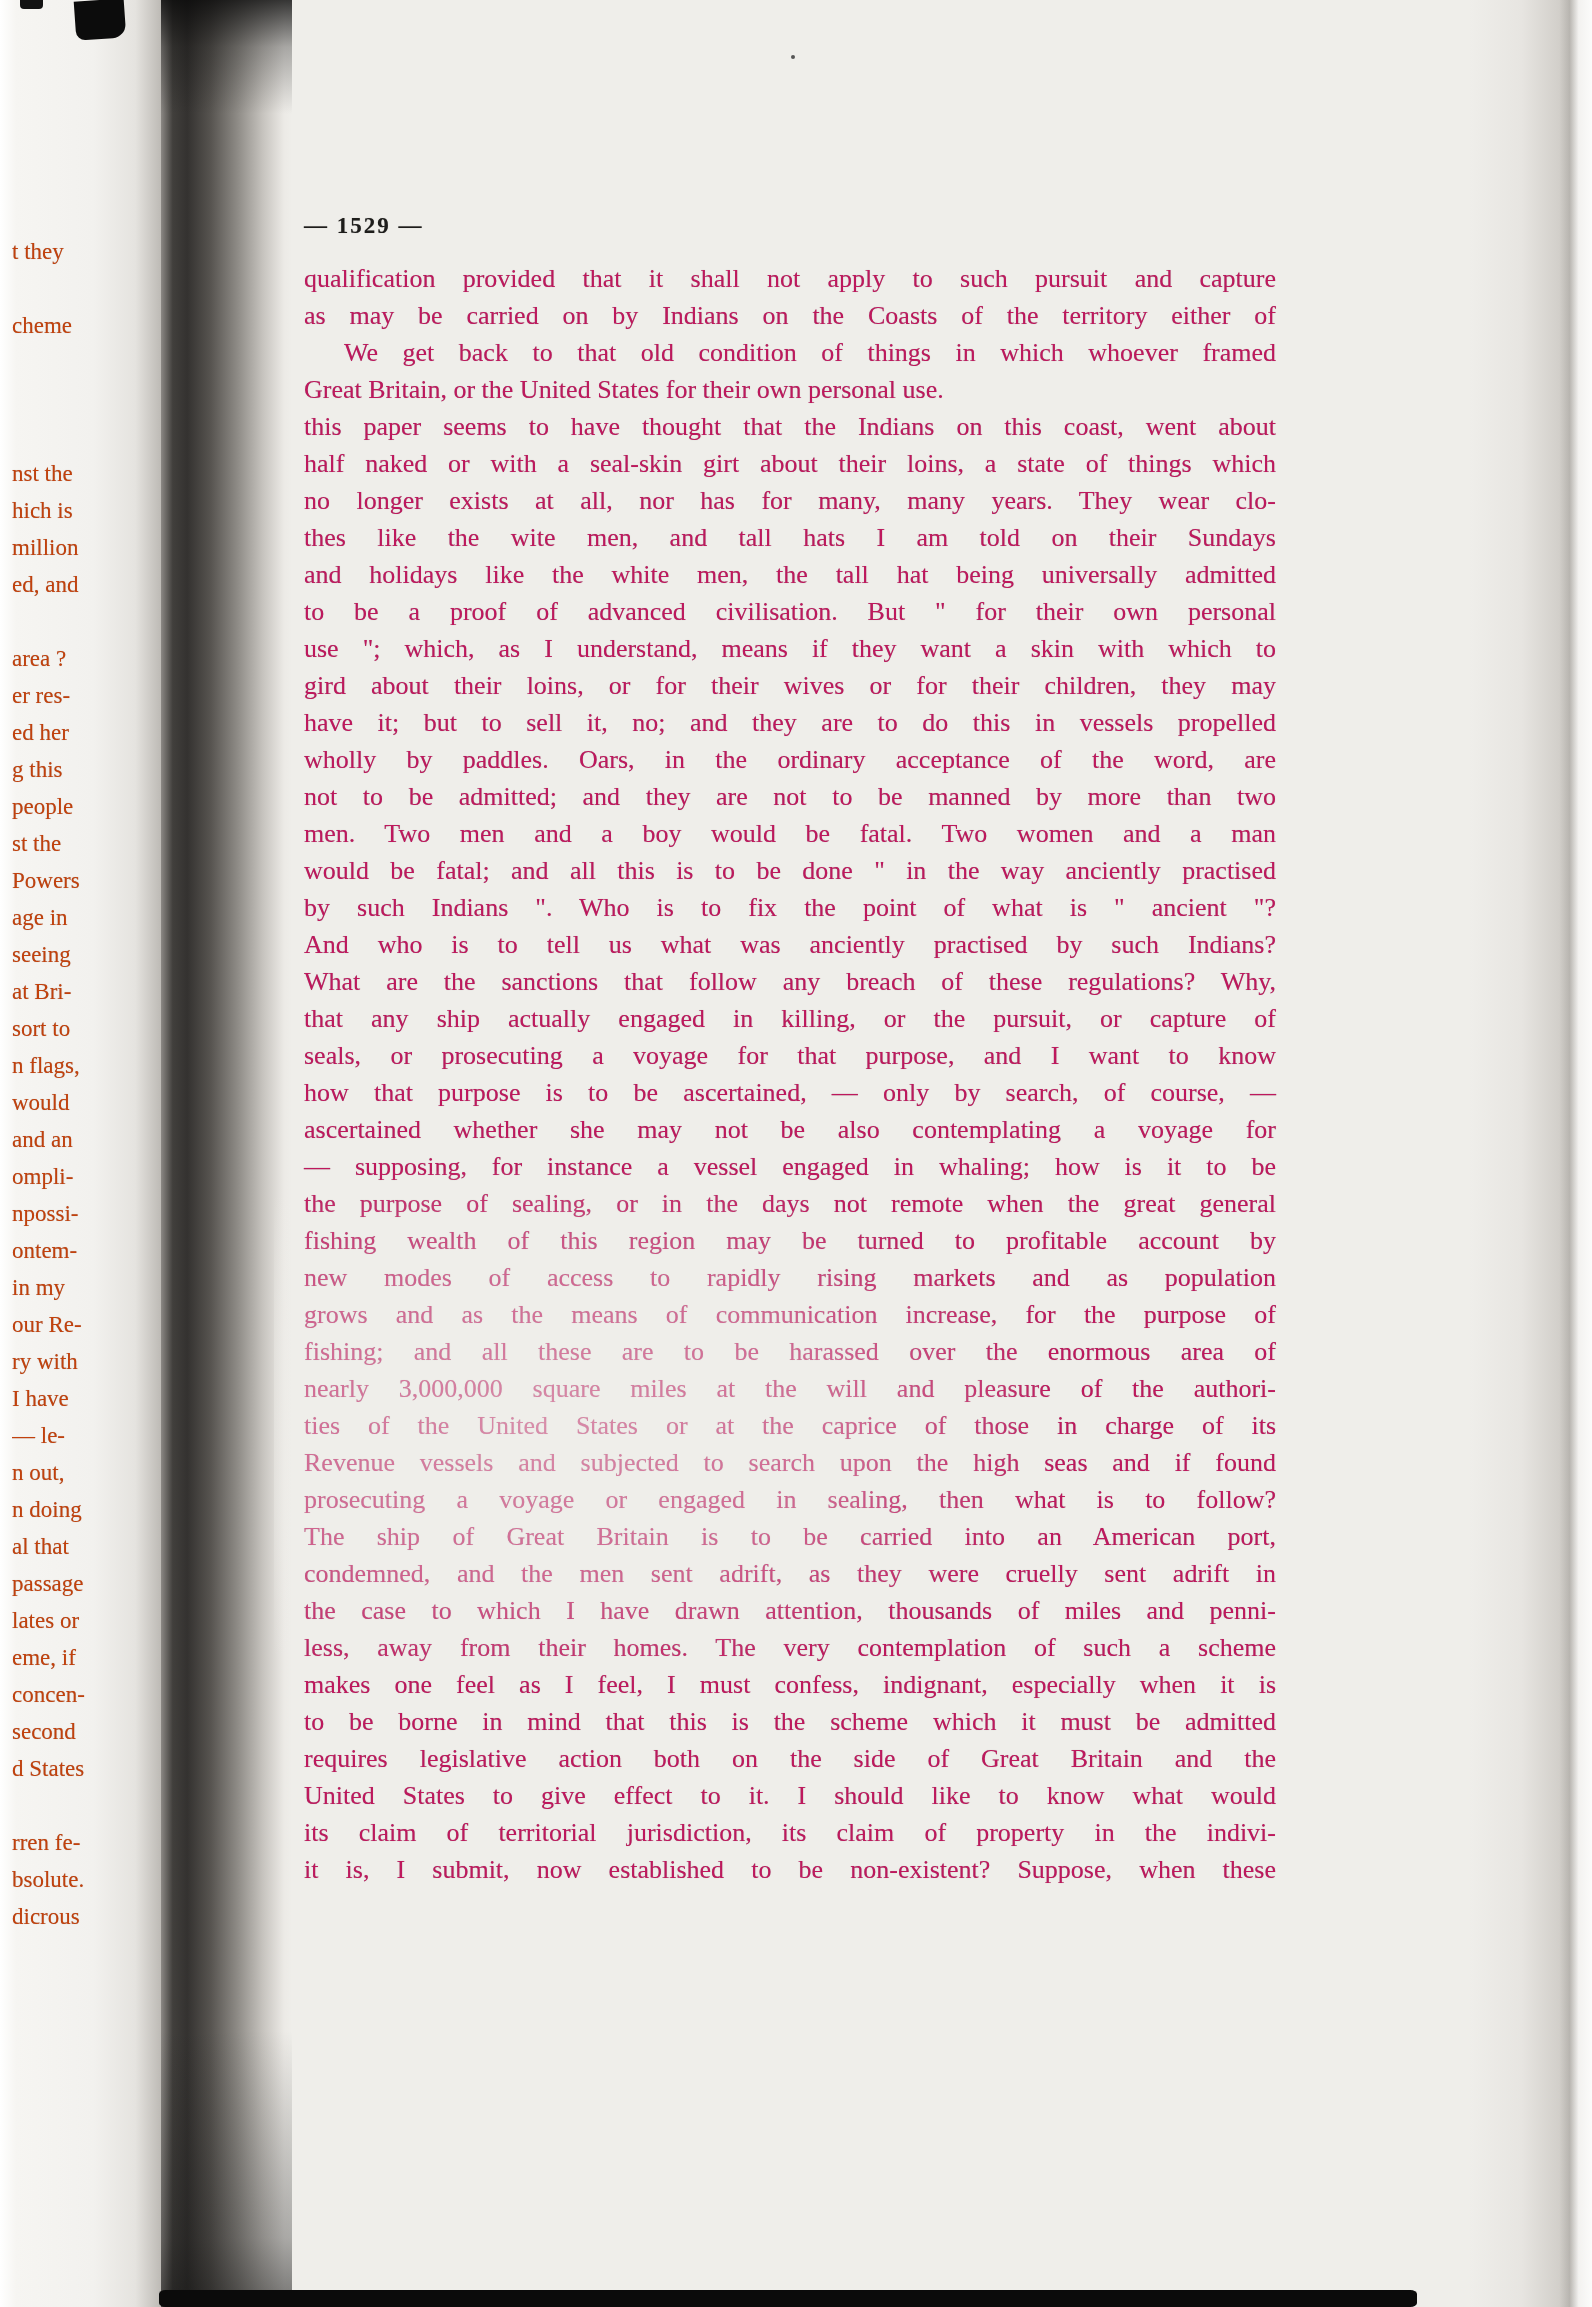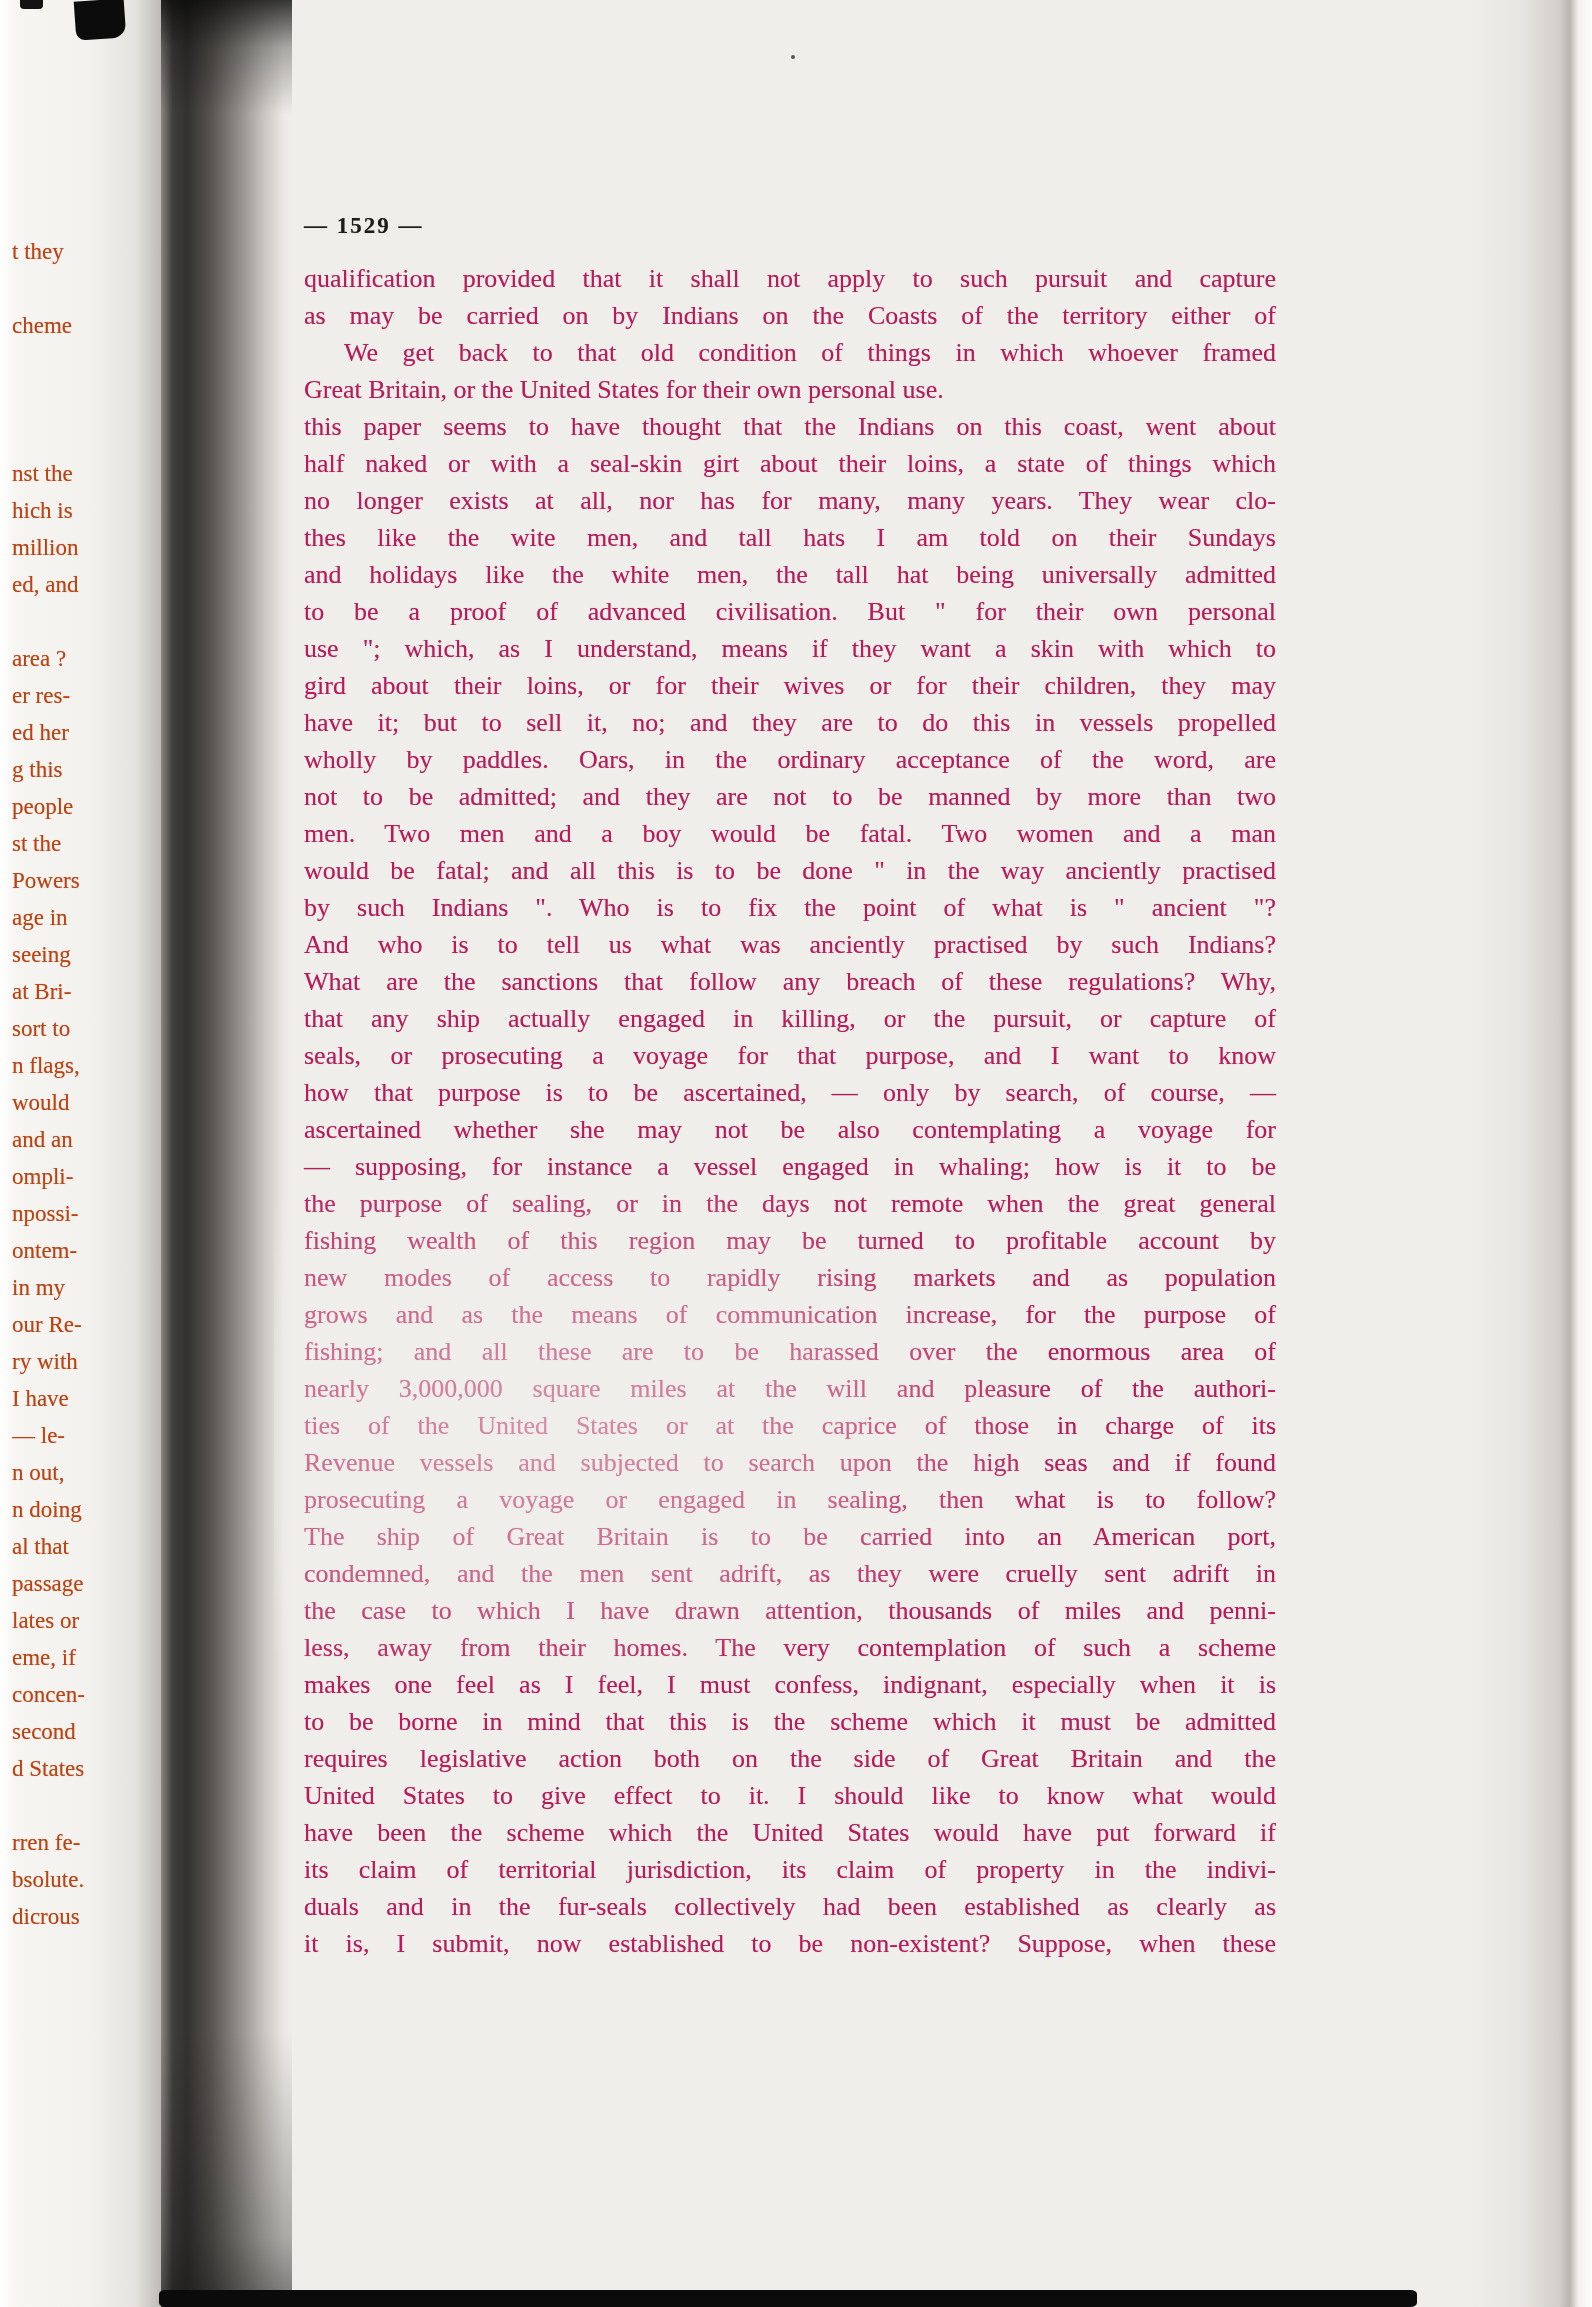--- a/index.html
+++ b/index.html
@@ -181,23 +181,21 @@
     <div class="text-line">Revenue vessels and subjected to search upon the high seas and if found</div>
     <div class="text-line">prosecuting a voyage or engaged in sealing, then what is to follow?</div>
     <div class="text-line">The ship of Great Britain is to be carried into an American port,</div>
     <div class="text-line">condemned, and the men sent adrift, as they were cruelly sent adrift in</div>
     <div class="text-line">the case to which I have drawn attention, thousands of miles and penni-</div>
     <div class="text-line">less, away from their homes.  The very contemplation of such a scheme</div>
     <div class="text-line">makes one feel as I feel, I must confess, indignant, especially when it is</div>
     <div class="text-line">to be borne in mind that this is the scheme which it must be admitted</div>
     <div class="text-line">requires legislative action both on the side of Great Britain and the</div>
     <div class="text-line">United States to give effect to it.  I should like to know what would</div>
-    <div class="text-line">have been the scheme which the United States would have put forward if</div>
     <div class="text-line">its claim of territorial jurisdiction, its claim of property in the indivi-</div>
-    <div class="text-line">duals and in the fur-seals collectively had been established as clearly as</div>
     <div class="text-line">it is, I submit, now established to be non-existent?  Suppose, when these</div>
   </div>
 
   <div class="fade-overlay"></div>
 
   <div class="ink-blot-top"></div>
   <div class="ink-dash-top"></div>
   <div class="bottom-scan-bar"></div>
 
 </div>

